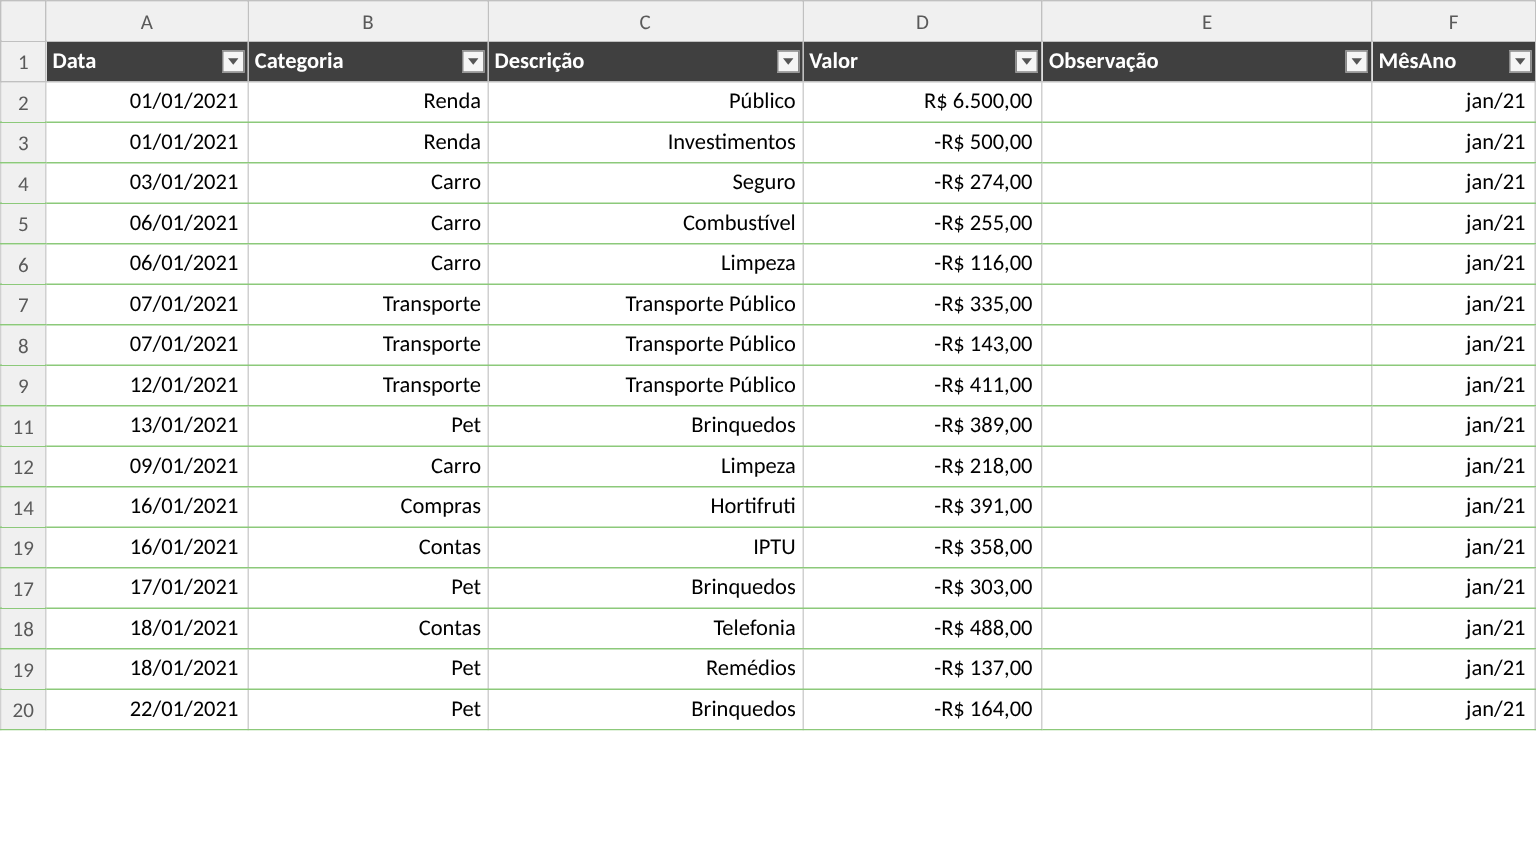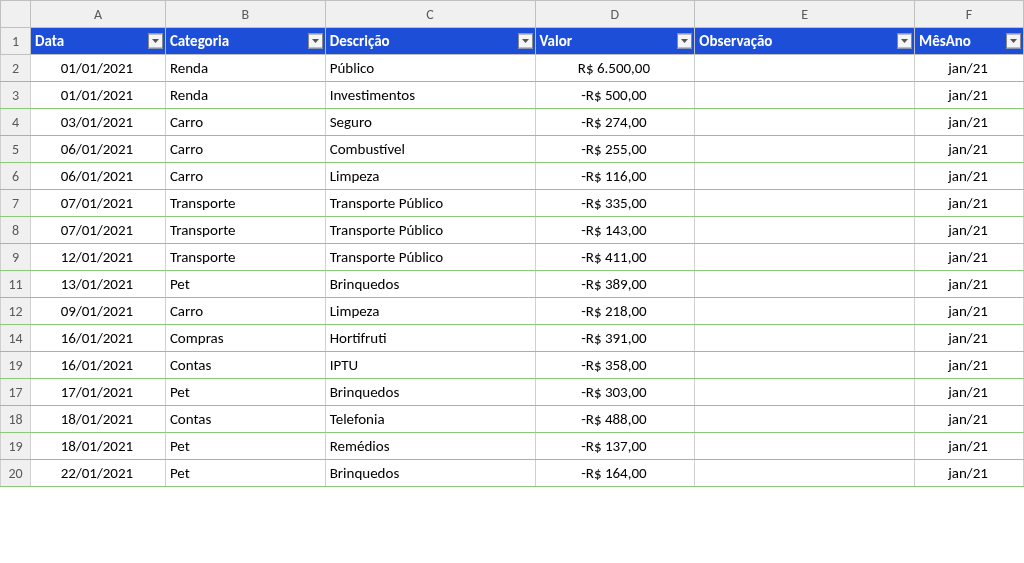--- a/index.html
+++ b/index.html
@@ -45,21 +45,21 @@
       border: 1px solid #c0c0c0;
       width: 30px;
       font-size: 14px;
     }
     .corner {
       background: #f0f0f0;
       border: 1px solid #c0c0c0;
       width: 30px;
     }
     .table-header {
-      background: #1d4ed8;
+      background: #404040;
       color: #fff;
       font-weight: bold;
       border: 1px solid #c0c0c0;
     }
     .data-row .cell {
       border-bottom: 1px solid #8cc97a;
       border-top: 1px solid #8cc97a;
       border-left: 1px solid #d0d0d0;
       border-right: 1px solid #d0d0d0;
     }
@@ -80,22 +80,22 @@
     .filter-btn svg {
       width: 7px;
       height: 5px;
     }
     .col-A { width: 135px; }
     .col-B { width: 160px; }
     .col-C { width: 210px; }
     .col-D { width: 160px; }
     .col-E { width: 220px; }
     .col-F { width: 109px; }
-    .txt-right { text-align: center; padding-right: 6px; }
-    .txt-left { text-align: left; padding-left: 4px; }
+    .txt-right { text-align: right; padding-right: 6px; }
+    .txt-left { text-align: right; padding-left: 4px; }
   </style>
 </head>
 <body>
 
 <div class="spreadsheet">
 
   <div class="row">
     <div class="cell corner"></div>
     <div class="cell col-header col-A">A</div>
     <div class="cell col-header col-B">B</div>

